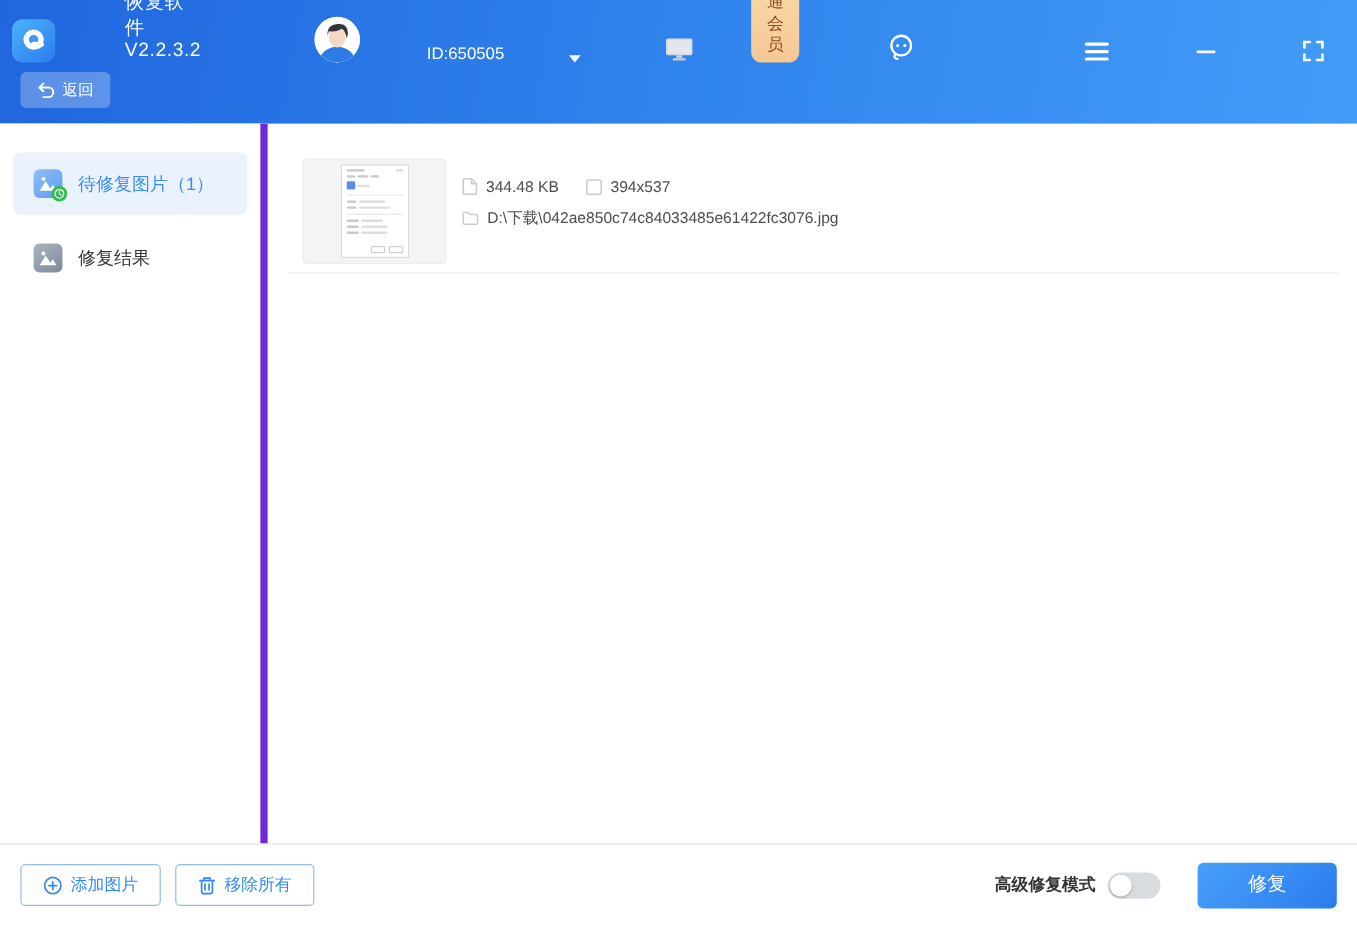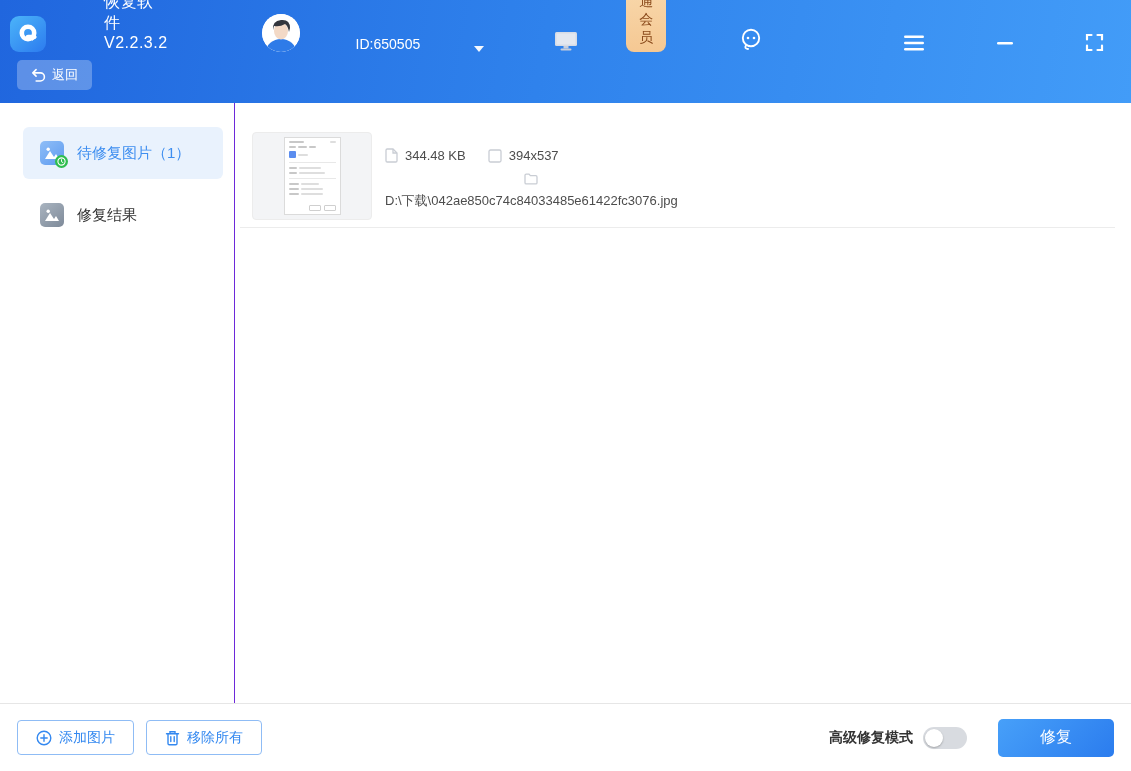--- a/index.html
+++ b/index.html
@@ -49,22 +49,22 @@
 
   .back-btn {
     position:absolute; left:17px; top:60px; width:75px; height:30px;
     border:none; border-radius:5px; background:rgba(255,255,255,.27);
     color:#fff; font-size:13px; display:flex; align-items:center; justify-content:center;
     gap:6px; cursor:pointer; font-family:inherit;
   }
 
   
   .sidebar {
-    position:absolute; left:12px; top:103px; width:223px; height:600px;
-    background:#fff; border-right:1px solid #6d28d9;
+    position:absolute; left:0; top:103px; width:223px; height:600px;
+    background:#fff; border-right:6px solid #6d28d9;
   }
   .side-item {
     margin:0 11px; height:52px; border-radius:6px;
     display:flex; align-items:center; padding-left:17px; gap:13px;
     font-size:15px; color:#333; cursor:pointer;
   }
   .side-item.active { background:#E9F2FD; color:#3E8EF0; margin-top:24px; }
   .side-item.plain  { margin-top:10px; }
   .pic-ico {
     position:relative; width:24px; height:24px; border-radius:5px; flex:0 0 auto;
@@ -94,21 +94,21 @@
   .mic { width:7px; height:7px; background:#5B8DEF; border-radius:1px; }
   .msep { height:1px; background:#E8E8E8; margin:1px 0; }
   .mbtns { display:flex; gap:3px; justify-content:flex-end; margin-top:auto; }
   .mbtn { width:12px; height:6px; border:1px solid #CFCFCF; border-radius:1px; }
 
   .file-info { margin-left:13px; padding-top:5px; }
   .file-name { font-size:15px; color:#333; }
   .file-meta { display:flex; align-items:center; margin-top:11px; font-size:13px; color:#4D4D4D; }
   .meta-group { display:flex; align-items:center; gap:7px; }
   .meta-group + .meta-group { margin-left:22px; }
-  .file-path { display:flex; align-items:center; gap:7px; margin-top:10px; font-size:13px; color:#4D4D4D;flex-direction:column; }
+  .file-path { display:flex; align-items:center; gap:7px; margin-top:10px; font-size:13px; color:#4D4D4D; }
 
   .row-sep { position:absolute; left:240px; right:16px; top:227px; height:1px; background:#ECECEC; }
 
   
   .footer {
     position:absolute; left:0; top:703px; width:1131px; height:68px;
     background:#fff; border-top:1px solid #E6E6E6;
     display:flex; align-items:center; padding:12px 17px;
   }
   .ghost-btn {

